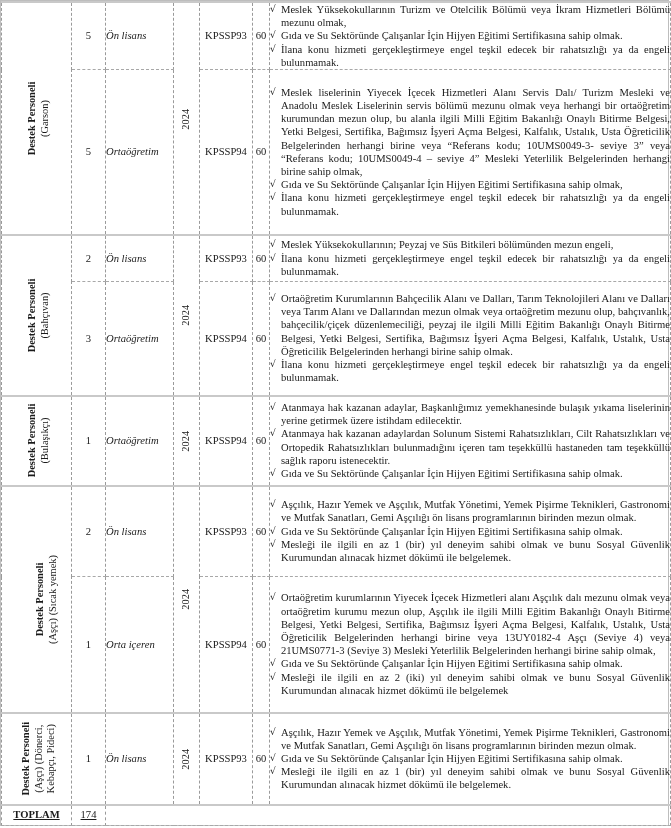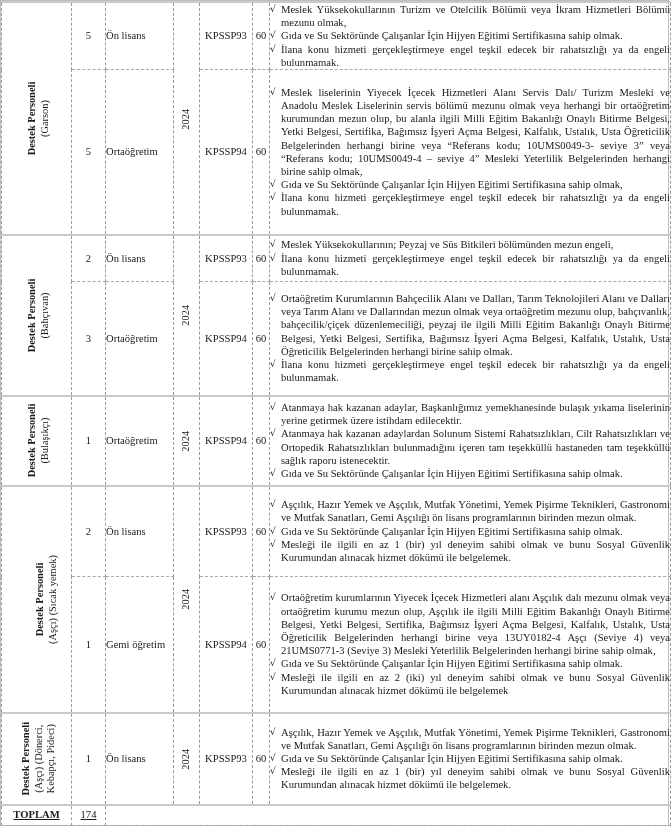--- a/index.html
+++ b/index.html
@@ -38,21 +38,21 @@
   .vert {
     display: inline-block;
     transform: rotate(-90deg);
     white-space: nowrap;
     text-align: center;
     font-size: 10.4px;
     line-height: 12.5px;
   }
   .vert b { font-weight: bold; }
   td.num, td.kpss, td.score, td.year { text-align: center; }
-  td.edu { padding-left: 7px; }
+  td.edu { padding-left: 7px; font-style: italic; }
   td.year .vert { font-size: 10.4px; }
   td.req { padding: 1px 6px 1px 0; text-align: justify; }
   .req-item {
     position: relative;
     padding-left: 11px;
   }
   .req-item .check {
     position: absolute; left: 0; top: 0;
     font-family: "DejaVu Sans", sans-serif;
     font-size: 9px;
@@ -155,21 +155,21 @@
       <td class="kpss">KPSSP93</td>
       <td class="score">60</td>
       <td class="req">
         <div class="req-item"><span class="check">√</span><span>Aşçılık, Hazır Yemek ve Aşçılık, Mutfak Yönetimi, Yemek Pişirme Teknikleri, Gastronomi ve Mutfak Sanatları, Gemi Aşçılığı ön lisans programlarının birinden mezun olmak.</span></div>
         <div class="req-item"><span class="check">√</span><span>Gıda ve Su Sektöründe Çalışanlar İçin Hijyen Eğitimi Sertifikasına sahip olmak.</span></div>
         <div class="req-item"><span class="check">√</span><span>Mesleği ile ilgili en az 1 (bir) yıl deneyim sahibi olmak ve bunu Sosyal Güvenlik Kurumundan alınacak hizmet dökümü ile belgelemek.</span></div>
       </td>
     </tr>
     <tr style="height:136px">
       <td class="num">1</td>
-      <td class="edu">Gemi öğretim</td>
+      <td class="edu">Orta içeren</td>
       <td class="kpss">KPSSP94</td>
       <td class="score">60</td>
       <td class="req">
         <div class="req-item"><span class="check">√</span><span>Ortaöğretim kurumlarının Yiyecek İçecek Hizmetleri alanı Aşçılık dalı mezunu olmak veya ortaöğretim kurumu mezun olup, Aşçılık ile ilgili Milli Eğitim Bakanlığı Onaylı Bitirme Belgesi, Yetki Belgesi, Sertifika, Bağımsız İşyeri Açma Belgesi, Kalfalık, Ustalık, Usta Öğreticilik Belgelerinden herhangi birine veya 13UY0182-4 Aşçı (Seviye 4) veya 21UMS0771-3 (Seviye 3) Mesleki Yeterlilik Belgelerinden herhangi birine sahip olmak,</span></div>
         <div class="req-item"><span class="check">√</span><span>Gıda ve Su Sektöründe Çalışanlar İçin Hijyen Eğitimi Sertifikasına sahip olmak.</span></div>
         <div class="req-item"><span class="check">√</span><span>Mesleği ile ilgili en az 2 (iki) yıl deneyim sahibi olmak ve bunu Sosyal Güvenlik Kurumundan alınacak hizmet dökümü ile belgelemek</span></div>
       </td>
     </tr>
 
     <tr class="group-start" style="height:92px">

